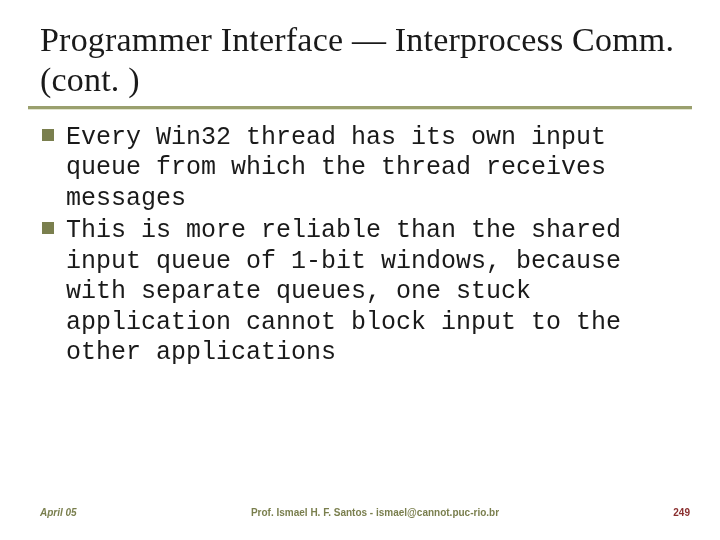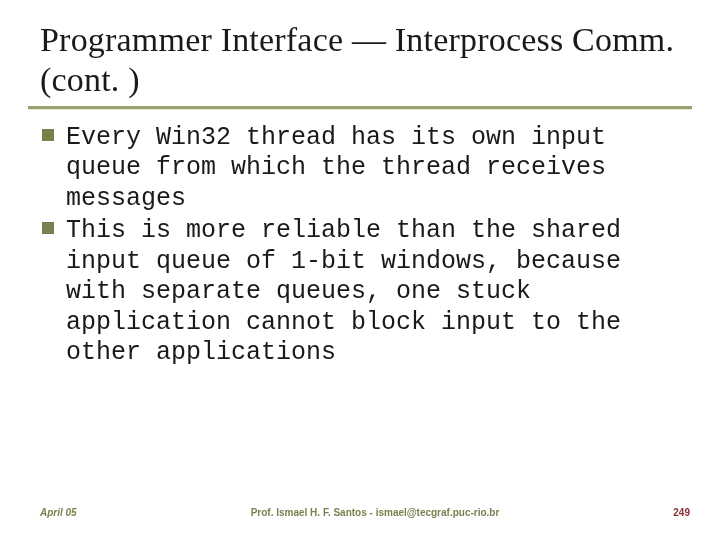--- a/index.html
+++ b/index.html
@@ -98,17 +98,17 @@
     <li>
       <span>Every Win32 thread has its own input  queue from which the thread receives messages</span>
     </li>
     <li>
       <span>This is more reliable than the shared input queue of 1-bit windows, because with separate queues, one stuck application cannot block input to the other applications</span>
     </li>
   </ul>
 
   <div class="footer">
     <span class="left">April 05</span>
-    <span class="center">Prof. Ismael H. F. Santos  -  ismael@tecgraf.puc-rio.br</span>
+    <span class="center">Prof. Ismael H. F. Santos  -  ismael@cannot.puc-rio.br</span>
     <span class="right">249</span>
   </div>
 
 </div>
 
 </body></html>

